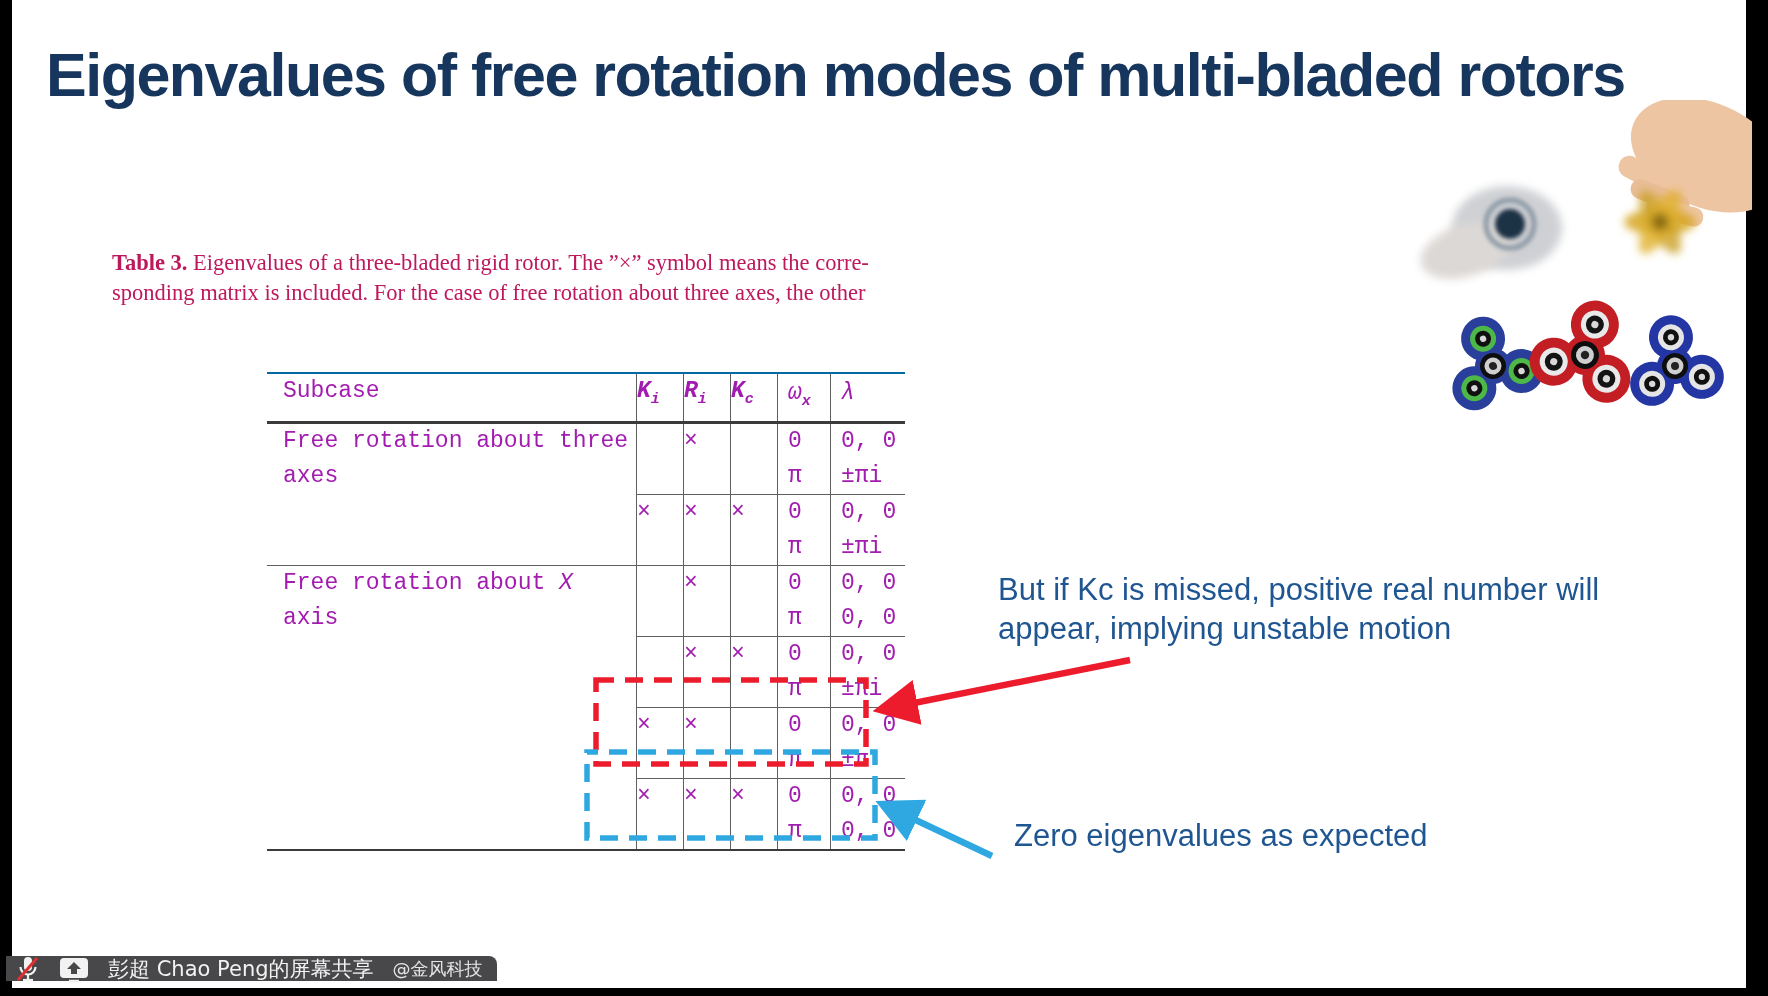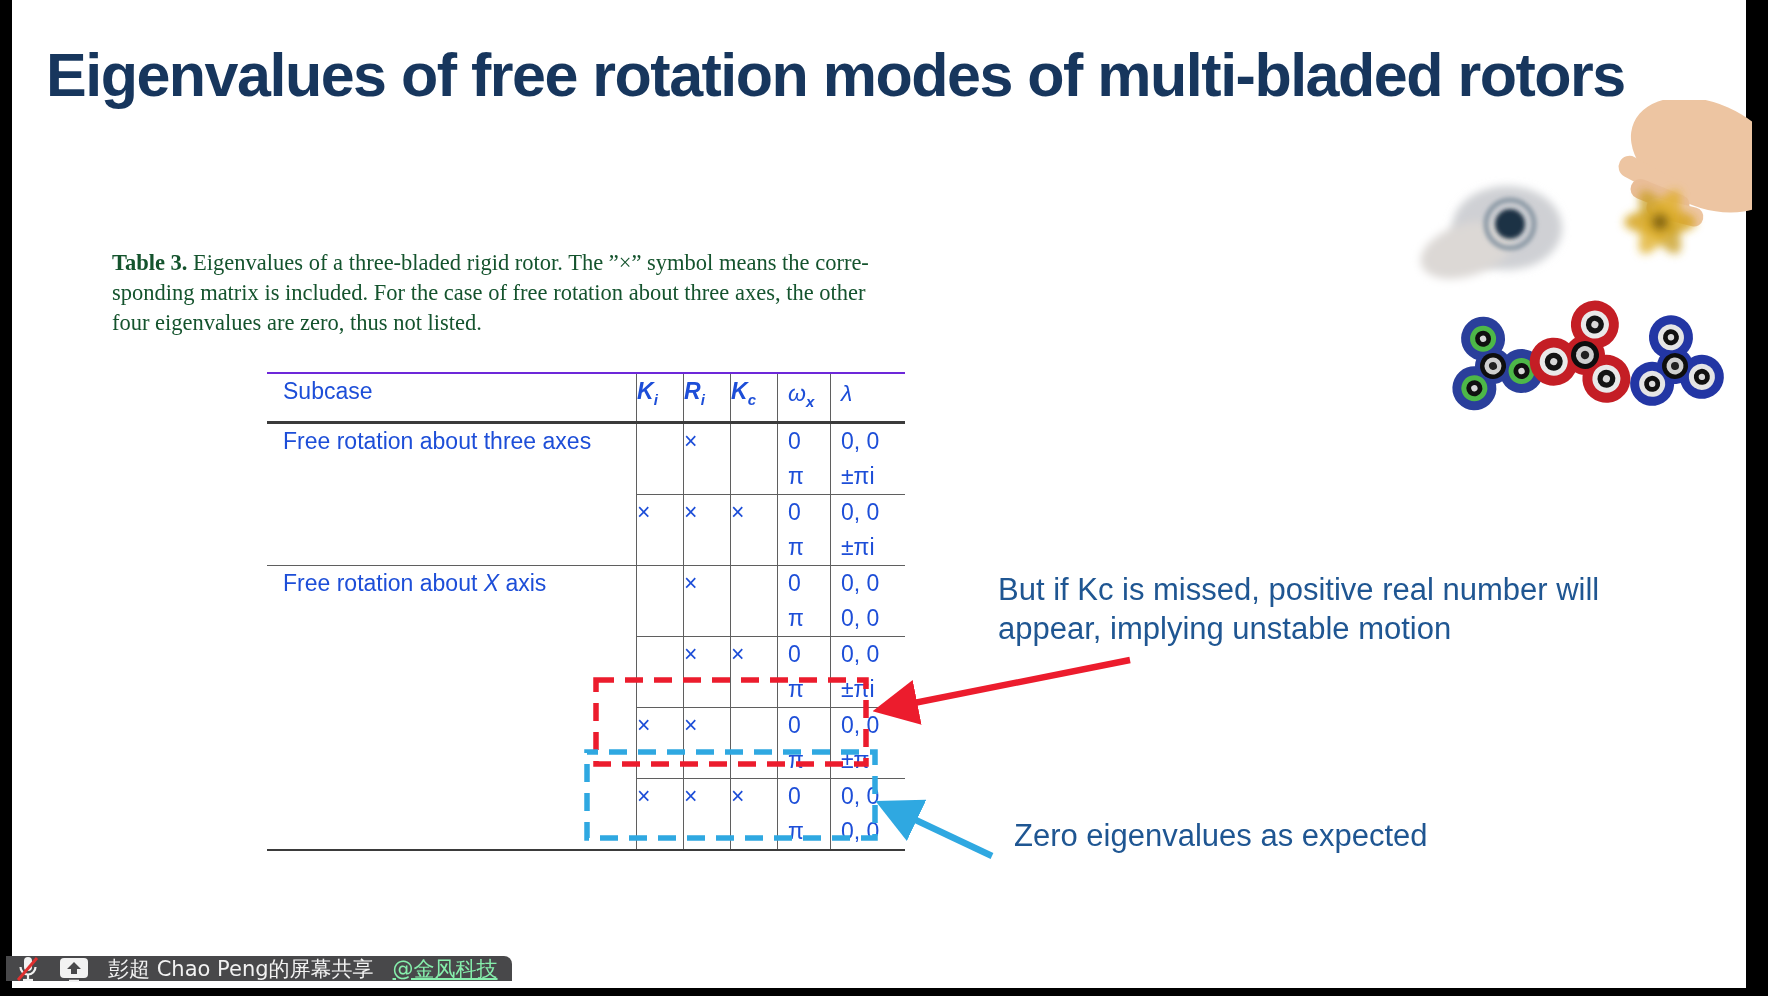--- a/index.html
+++ b/index.html
@@ -5,29 +5,29 @@
   html,body{margin:0;padding:0;background:#000;}
   .stage{position:relative;width:1768px;height:996px;background:#000;overflow:hidden;
          font-family:"Liberation Sans",sans-serif;}
   .abs{position:absolute;}
   .slide{left:12px;top:0;width:1734px;height:988px;background:#ffffff;}
 
   .title{left:34px;top:40px;font-size:61px;font-weight:600;letter-spacing:-1.5px;color:#17365D;
          white-space:nowrap;}
   .subtitle{left:50px;top:146px;font-size:36px;font-weight:500;color:#1E5288;white-space:nowrap;}
 
-  .caption{left:100px;top:248px;width:920px;color:#14532d;
+  .caption{left:100px;top:248px;width:920px;color:#be185d;
            font-family:"Liberation Serif",serif;font-size:22.5px;line-height:30px;}
   .caption b{font-weight:700;}
 
   
   .tblwrap{left:255px;top:372px;}
   table.eig{border-collapse:collapse;table-layout:fixed;
-            font-family:Liberation Sans, sans-serif;font-size:23px;color:#1d4ed8;
-            border-top:2px solid #6d28d9;border-bottom:2.5px solid #3b3b3b;}
+            font-family:Liberation Mono, monospace;font-size:23px;color:#a21caf;
+            border-top:2px solid #0369a1;border-bottom:2.5px solid #3b3b3b;}
   table.eig th,table.eig td{font-weight:normal;text-align:left;vertical-align:top;padding:0;}
   table.eig thead th{height:38px;line-height:38px;border-bottom:3px solid #3b3b3b;}
   table.eig tbody td{height:70px;border-top:1px solid #5f5f5f;}
   .c-sub{width:353px;padding-left:16px !important;line-height:35px !important;}
   .c-m{width:46px;border-left:1px solid #5f5f5f;text-align:center;line-height:35px !important;}
   .c-w{width:42px;border-left:1px solid #5f5f5f;padding-left:10px !important;}
   .c-l{width:64px;border-left:1px solid #5f5f5f;padding-left:10px !important;}
   .hmath{font-style:italic;font-weight:700;}
   .hmath sub,.hsub{font-style:italic;font-weight:700;font-size:15px;}
   .homega{font-style:italic;font-weight:400;}
@@ -36,36 +36,35 @@
 
   
   .note{color:#1F5692;font-size:31px;font-weight:500;white-space:nowrap;}
   .overlay{left:0;top:0;pointer-events:none;}
 
   
   .statusbar{left:6px;top:956px;height:25px;background:#48484A;display:flex;align-items:center;
              gap:19px;padding:0 14px 0 10px;border-top-right-radius:8px;z-index:20;}
   .statusbar .txt{color:#F2F2F2;font-size:21px;white-space:nowrap;
                   font-family:"DejaVu Sans","Liberation Sans",sans-serif;}
-  .statusbar .mention{color:#86efac;font-size:21px;white-space:nowrap;
-                  font-family:"DejaVu Sans","Liberation Sans",sans-serif;text-decoration:underline;}
+  .statusbar .mention{color:#e5e5e5;font-size:18px;white-space:nowrap;
+                  font-family:"DejaVu Sans","Liberation Sans",sans-serif;}
 </style>
 </head>
 <body>
 
 <div class="stage">
 
   <div class="abs slide">
 
     <div class="abs title">Eigenvalues of free rotation modes of multi-bladed rotors</div>
 
     <div class="abs caption">
       <div><b>Table 3.</b><span> Eigenvalues of a three-bladed rigid rotor. The ”×” symbol means the corre-</span></div>
       <div>sponding matrix is included. For the case of free rotation about three axes, the other</div>
-      <div>four eigenvalues are zero, thus not listed.</div>
     </div>
 
     <div class="abs tblwrap">
       <table class="eig">
         <thead>
           <tr>
             <th class="c-sub">Subcase</th>
             <th class="c-m"><span class="hmath">K</span><sub class="hsub">i</sub></th>
             <th class="c-m"><span class="hmath">R</span><sub class="hsub">i</sub></th>
             <th class="c-m"><span class="hmath">K</span><sub class="hsub">c</sub></th>

